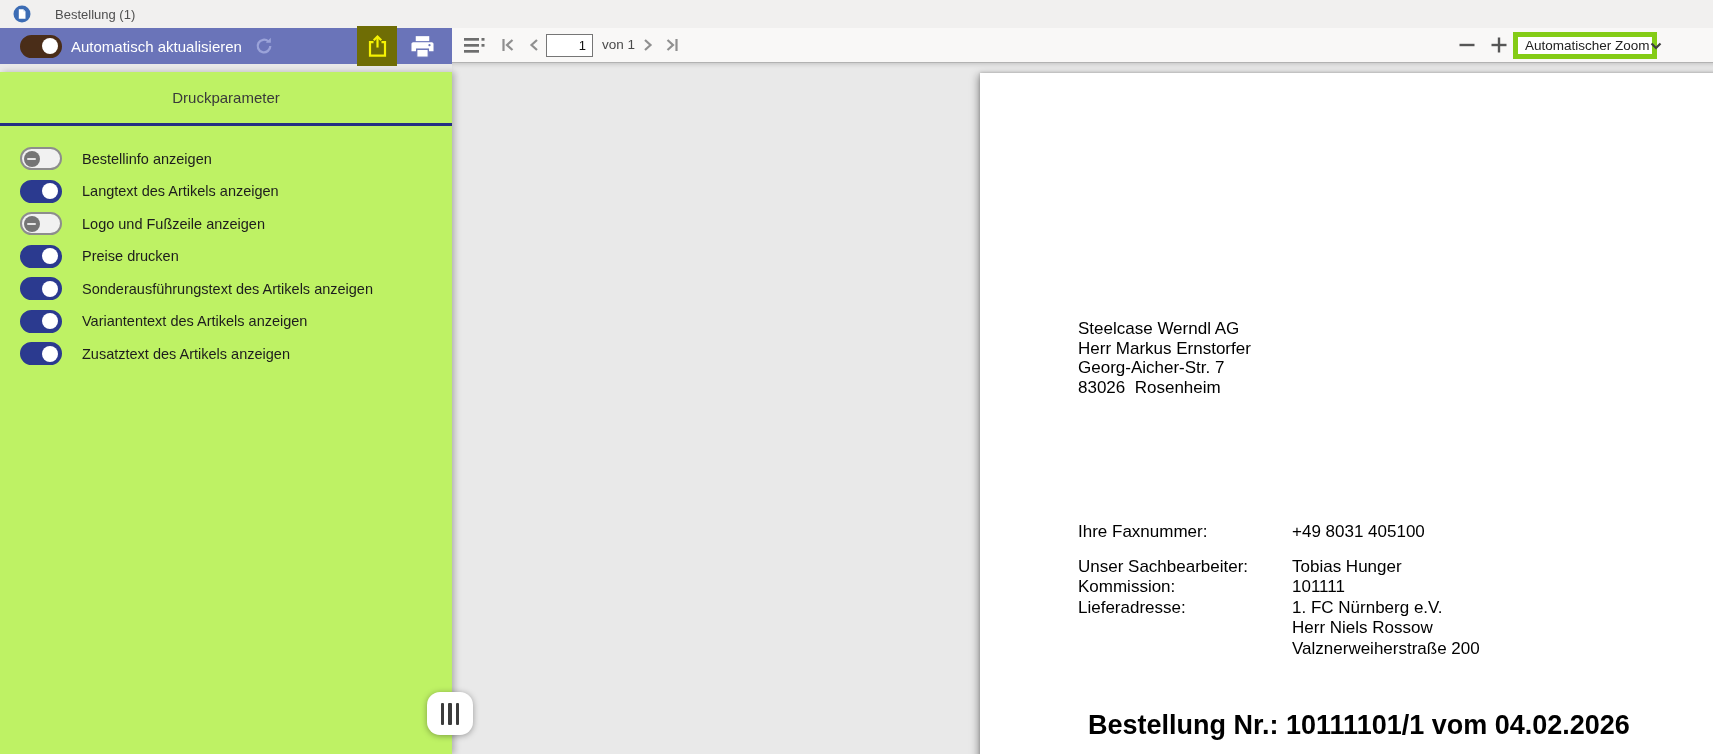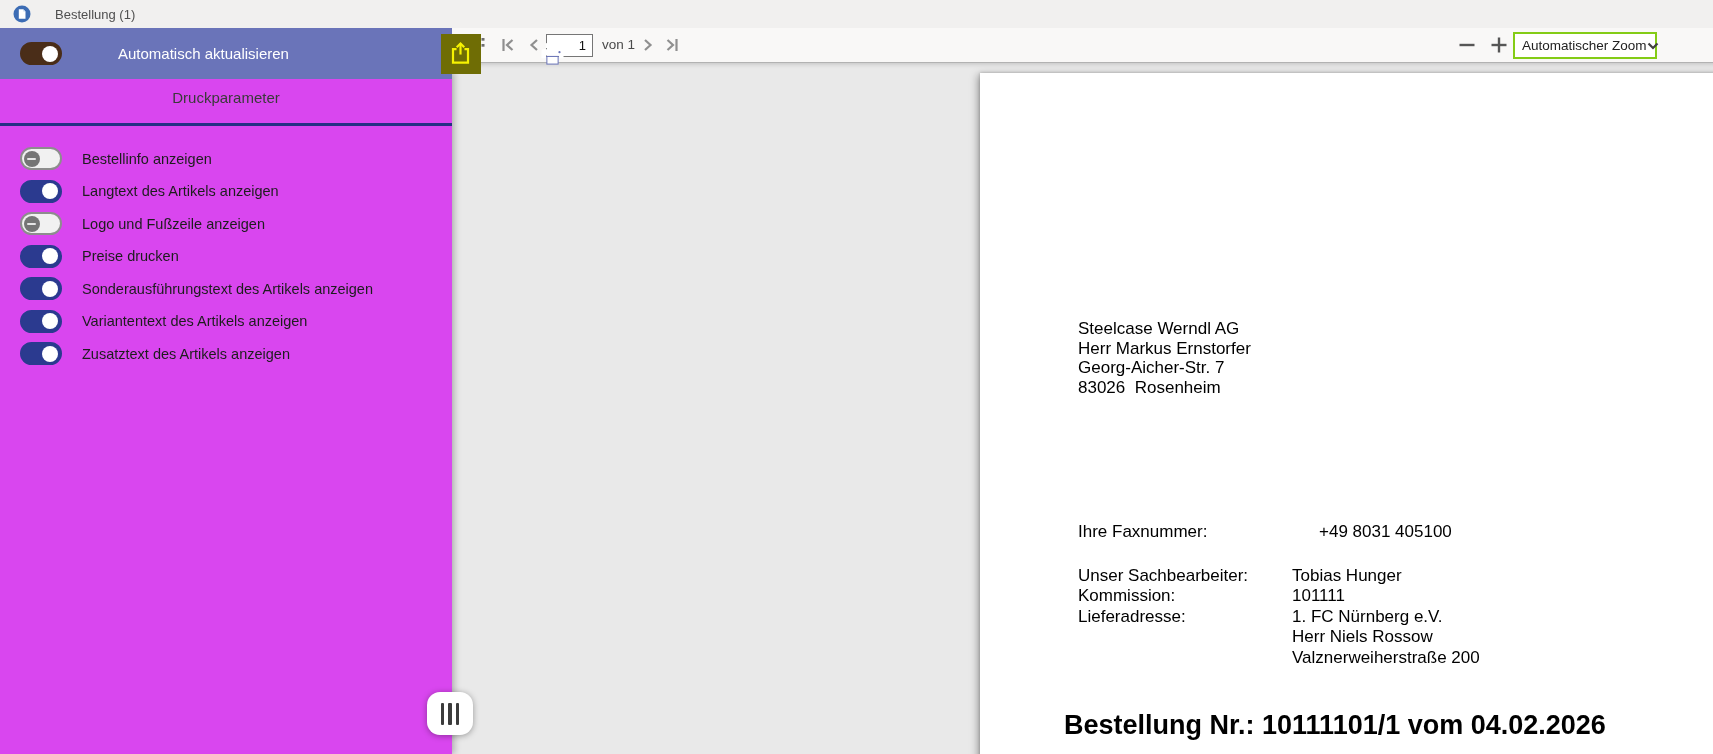--- a/index.html
+++ b/index.html
@@ -6,39 +6,39 @@
   html,body { width:1713px; height:754px; overflow:hidden; }
   body { font-family:"Liberation Sans","DejaVu Sans",sans-serif; background:#e9e9e9; }
   .screen { position:relative; width:1713px; height:754px; overflow:hidden; background:#e9e9e9; }
 
   
   .titlebar { position:absolute; left:0; top:0; width:1713px; height:28px; background:#f1f0ef; display:flex; align-items:center; }
   .titlebar .app-ic { margin-left:13px; width:18px; height:18px; flex:0 0 auto; }
   .titlebar .title-txt { margin-left:24px; font-size:13px; color:#4f4f4f; }
 
   
-  .purple-bar { position:absolute; left:0; top:28px; width:452px; height:51px; background:#6a74b9; display:flex; align-items:center; z-index:30;gap:47px; }
+  .purple-bar { position:absolute; left:0; top:28px; width:452px; height:36px; background:#6a74b9; display:flex; align-items:center; z-index:30; }
   .hdr-label { color:#fff; font-size:15px; margin-left:9px; white-space:nowrap; }
   .hdr-refresh { margin-left:11px; width:22px; height:22px; }
   .hdr-spacer { flex:1; }
   .share-btn { width:40px; height:40px; background:#6f6d05; display:flex; align-items:center; justify-content:center; flex:0 0 auto; }
   .print-btn { width:40px; height:40px; margin:0 10px 0 5px; display:flex; align-items:center; justify-content:center; flex:0 0 auto; }
 
   
   .toggle { position:relative; width:42px; height:23px; border-radius:12px; background:#f1f1f1; border:2px solid #8d8d8d; flex:0 0 auto; cursor:pointer; }
   .toggle .knob { position:absolute; top:1.5px; left:1.5px; width:16px; height:16px; border-radius:50%; background:#757575; }
   .toggle .knob::after { content:""; position:absolute; left:3.5px; top:7px; width:9px; height:2.4px; background:#e6e6e6; border-radius:1px; }
   .toggle.on { background:#2b3a8f; border-color:#2b3a8f; }
   .toggle.on .knob { left:auto; right:2px; top:1.5px; width:16px; height:16px; background:#fff; }
   .toggle.on .knob::after { display:none; }
   .toggle.brown { margin-left:20px; }
   .toggle.brown.on { background:#4a2d18; border-color:#4a2d18; }
 
   
-  .sidebar { position:absolute; left:0; top:72px; width:452px; height:682px; background:#d946ef; box-shadow:3px 0 6px rgba(0,0,0,.22); z-index:20; }
+  .sidebar { position:absolute; left:0; top:72px; width:452px; height:682px; background:#bef264; box-shadow:3px 0 6px rgba(0,0,0,.22); z-index:20; }
   .sidebar-head { height:54px; display:flex; align-items:center; justify-content:center; border-bottom:3px solid #252f83; }
   .sidebar-head span { font-size:15px; color:#3a3a3a; }
   .param-list { padding-top:21px; }
   .param-row { display:flex; align-items:center; margin:0 0 9.5px 20px; }
   .param-label { font-size:14.5px; color:#1d1d1d; margin-left:20px; white-space:nowrap; }
 
   
   .drag-handle { position:absolute; left:427px; top:692px; width:46px; height:43px; background:#fff; border-radius:13px;
                  box-shadow:0 1px 6px rgba(0,0,0,.35); display:flex; align-items:center; justify-content:center; gap:4px; z-index:40; cursor:ew-resize; }
   .drag-handle i { display:block; width:3.5px; height:22px; background:#3c3c3c; border-radius:1px; }
@@ -49,37 +49,37 @@
   .tb-sidebar-btn { left:8px; width:30px; }
   .tb-first  { left:44px; width:24px; }
   .tb-prev   { left:72px; width:20px; }
   .tb-pageinput { position:absolute; left:94px; top:6px; width:47px; height:23px; border:1px solid #767676; background:#fff;
                   font-size:13px; text-align:right; padding-right:6px; color:#111; font-family:inherit; }
   .tb-pagecount { position:absolute; left:150px; top:0; height:34px; line-height:34px; font-size:13.5px; color:#4a4a4a; }
   .tb-next { left:186px; width:20px; }
   .tb-last { left:208px; width:24px; }
   .tb-minus { left:1002px; width:26px; }
   .tb-plus  { left:1034px; width:26px; }
-  .zoom-select { position:absolute; left:1061px; top:4px; width:144px; height:27px; background:#fff; border:2px solid #84cc16;
+  .zoom-select { position:absolute; left:1061px; top:4px; width:144px; height:27px; background:#fff; border:5px solid #84cc16;
                  display:flex; align-items:center; cursor:pointer; }
   .zoom-select span { font-size:13.5px; color:#222; margin-left:7px; flex:1; white-space:nowrap; }
   .zoom-select svg { margin-right:6px; flex:0 0 auto; }
 
   
   .viewer { position:absolute; left:452px; top:63px; width:1504px; height:691px; background:#e9e9e9; overflow:hidden; }
   .viewer::before { content:""; position:absolute; inset:0; box-shadow:inset 0 4px 5px -3px rgba(0,0,0,.18); pointer-events:none; }
   .pdf-page { position:absolute; left:528px; top:10px; width:740px; height:700px; background:#fff;
               box-shadow:-2px 2px 8px rgba(0,0,0,.35), 0 0 3px rgba(0,0,0,.2); }
   .doc-text { white-space:pre; color:#000; }
   .recipient { position:absolute; left:98px; top:246px; font-size:17px; line-height:19.5px; }
   .info-block { position:absolute; left:98px; top:449px; font-size:17px; }
   .info-row { display:flex; line-height:20.5px; }
-  .info-row.gap { margin-bottom:23px;gap:27px; }
+  .info-row.gap { margin-bottom:14px; }
   .info-label { width:214px; flex:0 0 auto; }
-  .doc-heading { position:absolute; left:84px; top:637px; font-size:27px; font-weight:bold; white-space:nowrap; color:#000; }
+  .doc-heading { position:absolute; left:108px; top:637px; font-size:27px; font-weight:bold; white-space:nowrap; color:#000; }
 </style>
 </head>
 <body>
 
 <div class="screen">
 
   <div class="titlebar">
     <svg class="app-ic" viewBox="0 0 18 18">
       <circle cx="9" cy="9" r="8.5" fill="#3c6cb4"></circle>
       <path d="M5.8 4.3h4.4l2.3 2.3v7.1H5.8z" fill="#ffffff"></path>

